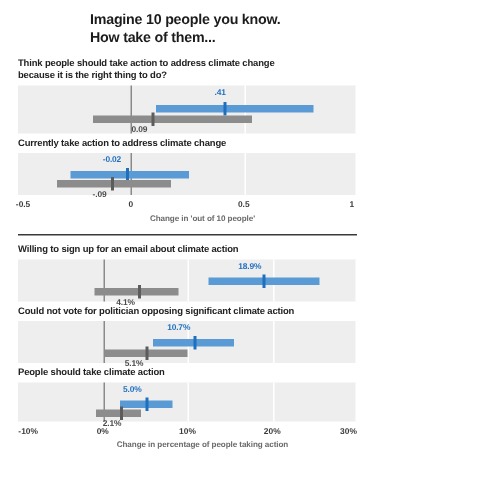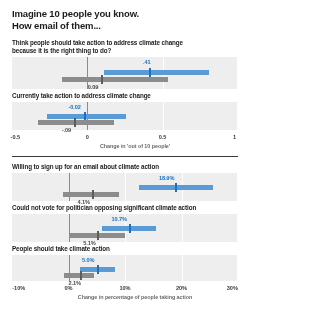--- a/index.html
+++ b/index.html
@@ -19,20 +19,21 @@
     width: 250px;
     height: 329px;
     position: relative;
     box-sizing: border-box;
     padding: 0;
   }
 
   
   .headline {
     padding: 8px 12px 0 12px;
+    margin-left: 48px;
   }
   .headline-line {
     font-size: 9.5px;
     font-weight: bold;
     line-height: 11.5px;
     letter-spacing: -0.15px;
     color: #1c1c1c;
   }
 
   
@@ -136,21 +137,21 @@
     padding-left: 20px;
   }
 </style>
 </head>
 <body>
 
 <div class="page">
 
   <div class="headline">
     <div class="headline-line">Imagine 10 people you know.</div>
-    <div class="headline-line">How email of them...</div>
+    <div class="headline-line">How take of them...</div>
   </div>
 
   <div class="panel panel-top">
 
     <div class="chart-block">
       <div class="chart-title">
         <div>Think people should take action to address climate change</div>
         <div>because it is the right thing to do?</div>
       </div>
       <div class="plot plot-tall">

